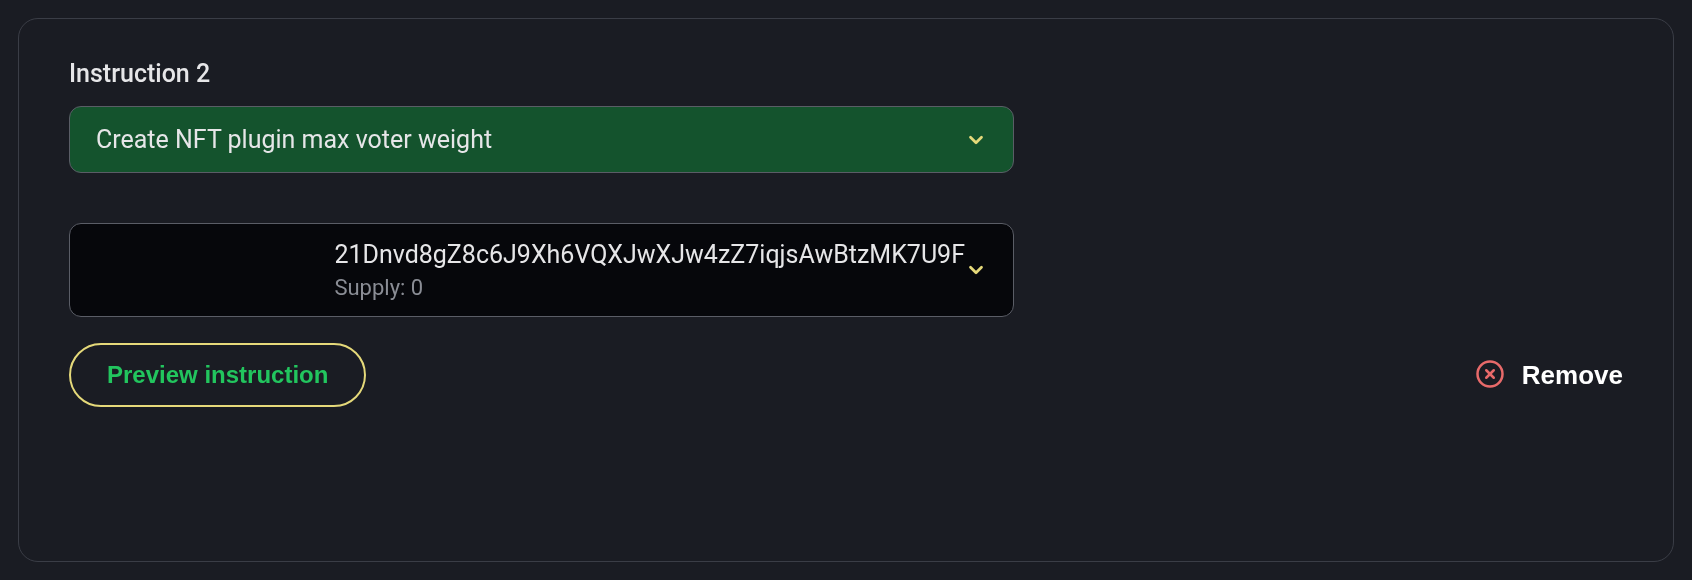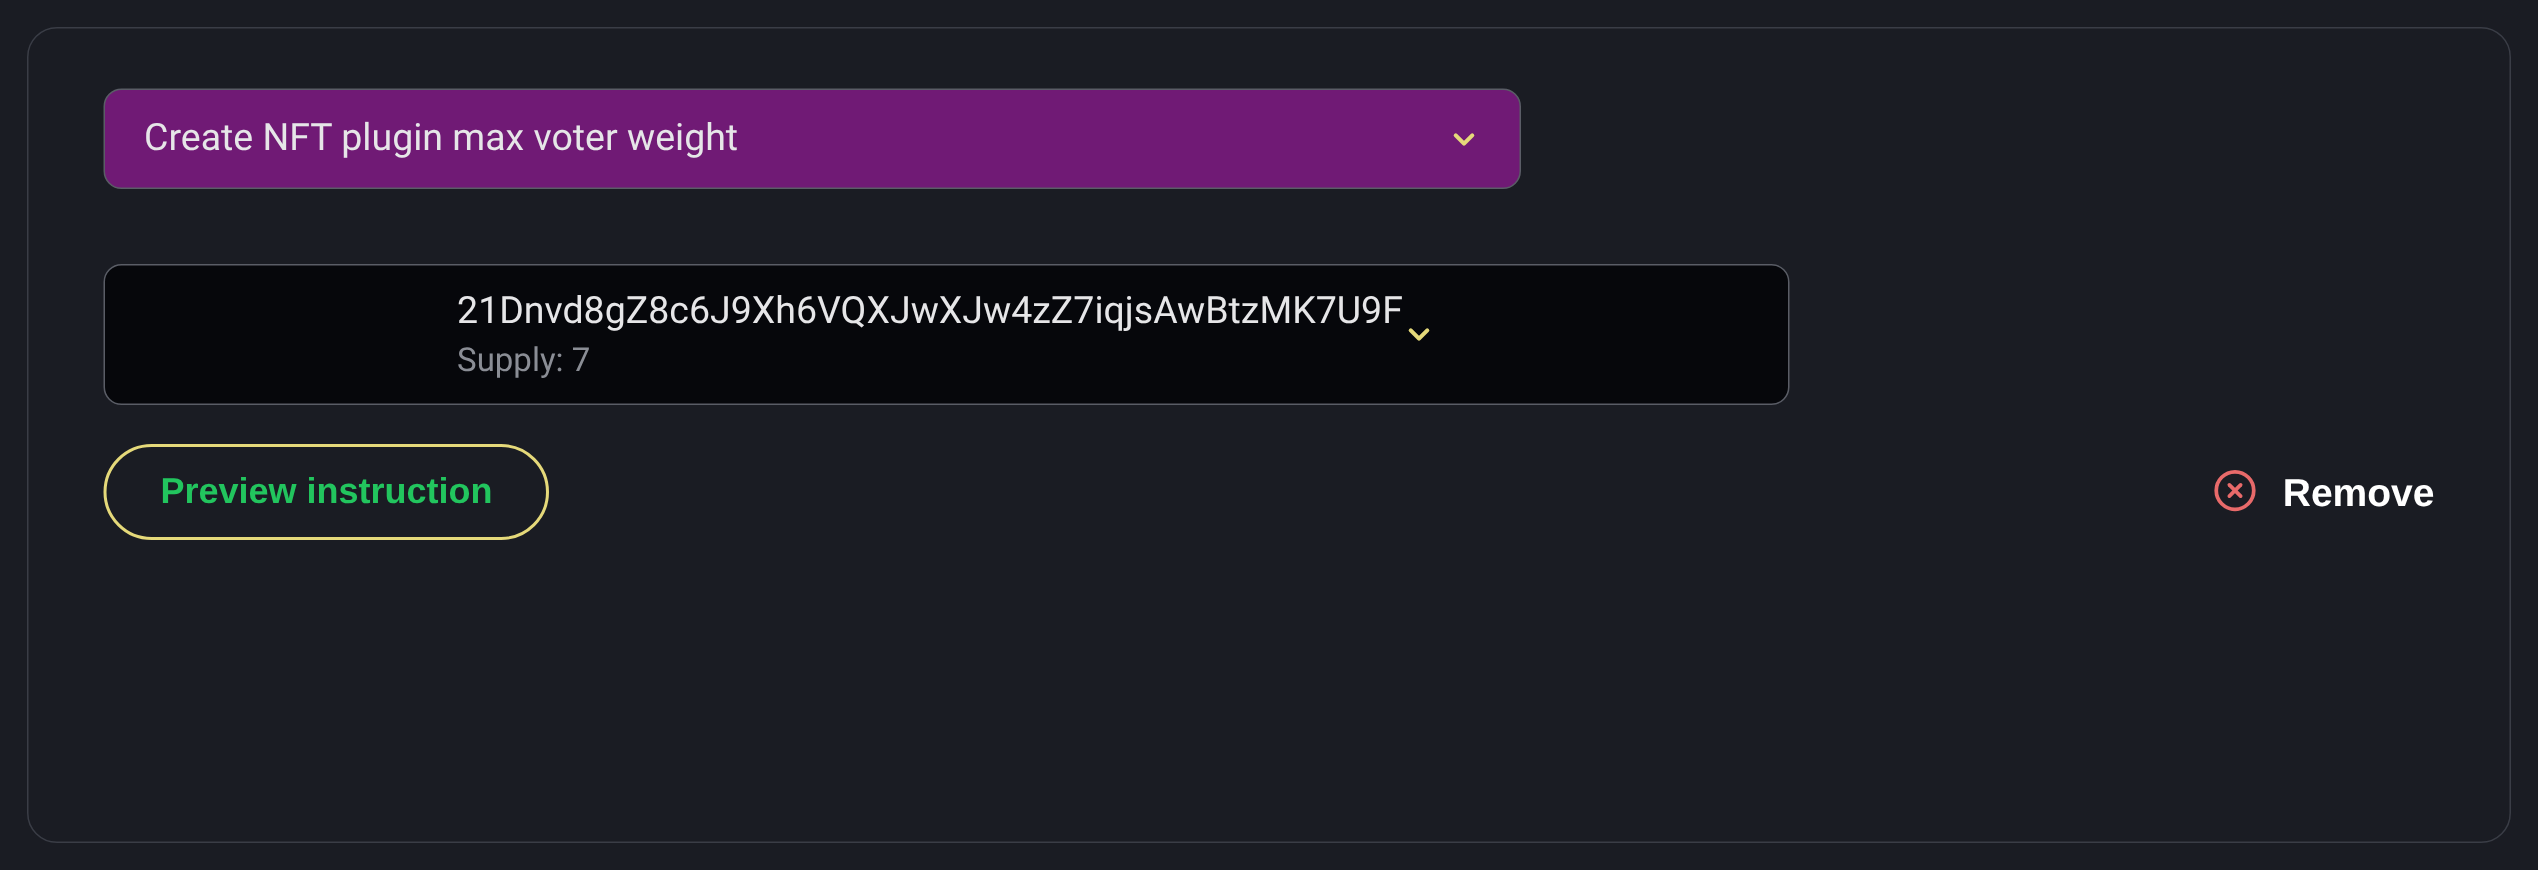--- a/index.html
+++ b/index.html
@@ -18,43 +18,43 @@
       position: relative;
     }
     .section-title {
       color: #e6e6e8;
       font-size: 25px;
       font-weight: 500;
       margin-bottom: 18px;
     }
     .dropdown {
       width: 945px;
-      background: #701a75;
+      background: #14532d;
       border: 1px solid #5a5d66;
       border-radius: 12px;
       padding: 18px 26px;
       display: flex;
       align-items: center;
       justify-content: space-between;
       cursor: pointer;
     }
     .dropdown-text {
       color: #e6e6e8;
       font-size: 25px;
       font-weight: 400;
     }
     .dropdown-gov {
-      width: 1124px;
+      width: 945px;
       background: #06070b;
       border: 1px solid #5a5d66;
       border-radius: 12px;
       padding: 16px 26px 16px 26px;
       display: flex;
       align-items: center;
-      justify-content: center;
+      justify-content: flex-end;
       cursor: pointer;
     }
     .gov-content {
       display: flex;
       flex-direction: column;
       gap: 6px;
     }
     .gov-address {
       color: #e6e6e8;
       font-size: 25px;
@@ -99,37 +99,38 @@
       color: #ffffff;
       font-size: 26px;
       font-weight: 700;
     }
   </style>
 </head>
 <body>
 
 <div class="card">
 
+  <div class="section-title">Instruction 2</div>
 
   <div class="dropdown">
     <span class="dropdown-text">Create NFT plugin max voter weight</span>
     <span class="chevron-wrap">
       <svg width="22" height="22" viewBox="0 0 24 24" fill="none" stroke="#e5d97a" stroke-width="3" stroke-linecap="round" stroke-linejoin="round">
           <polyline points="6 9 12 15 18 9"></polyline>
         </svg>
     </span>
   </div>
 
   <div class="spacer-1"></div>
 
 
   <div class="dropdown-gov">
     <div class="gov-content">
       <span class="gov-address">21Dnvd8gZ8c6J9Xh6VQXJwXJw4zZ7iqjsAwBtzMK7U9F</span>
-      <span class="gov-supply">Supply: 7</span>
+      <span class="gov-supply">Supply: 0</span>
     </div>
     <span class="chevron-wrap">
       <svg width="22" height="22" viewBox="0 0 24 24" fill="none" stroke="#e5d97a" stroke-width="3" stroke-linecap="round" stroke-linejoin="round">
           <polyline points="6 9 12 15 18 9"></polyline>
         </svg>
     </span>
   </div>
 
   <div class="spacer-2"></div>
 

